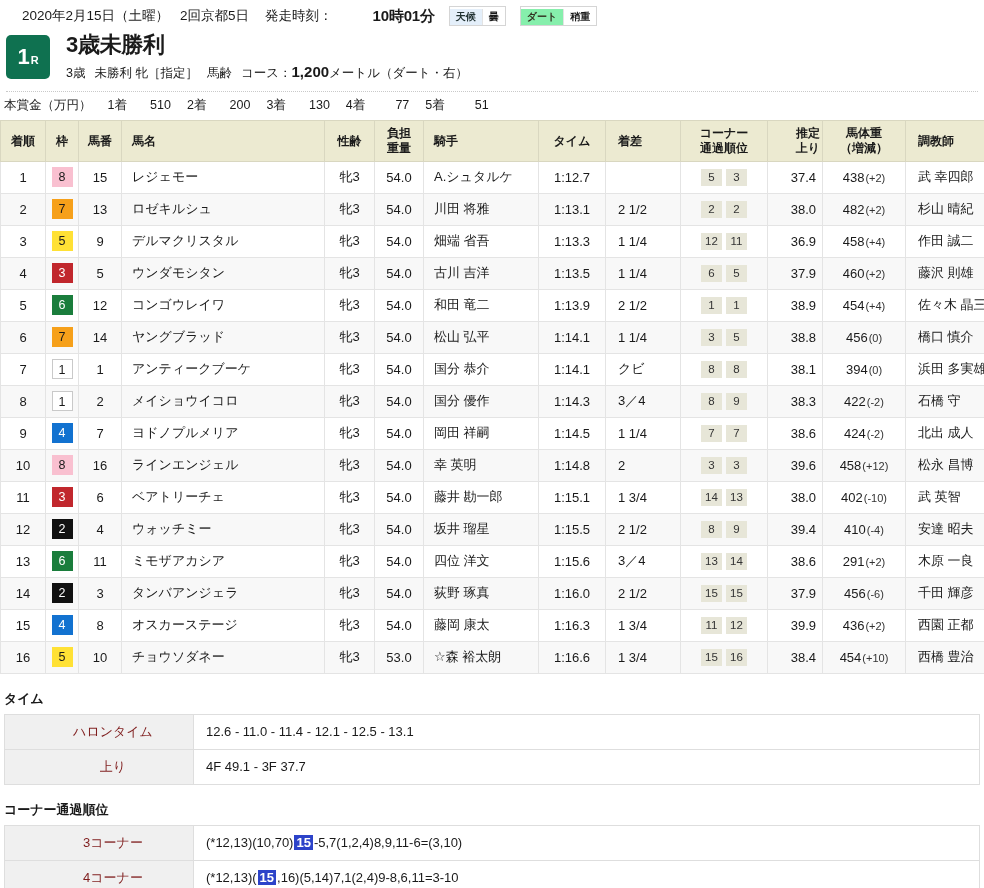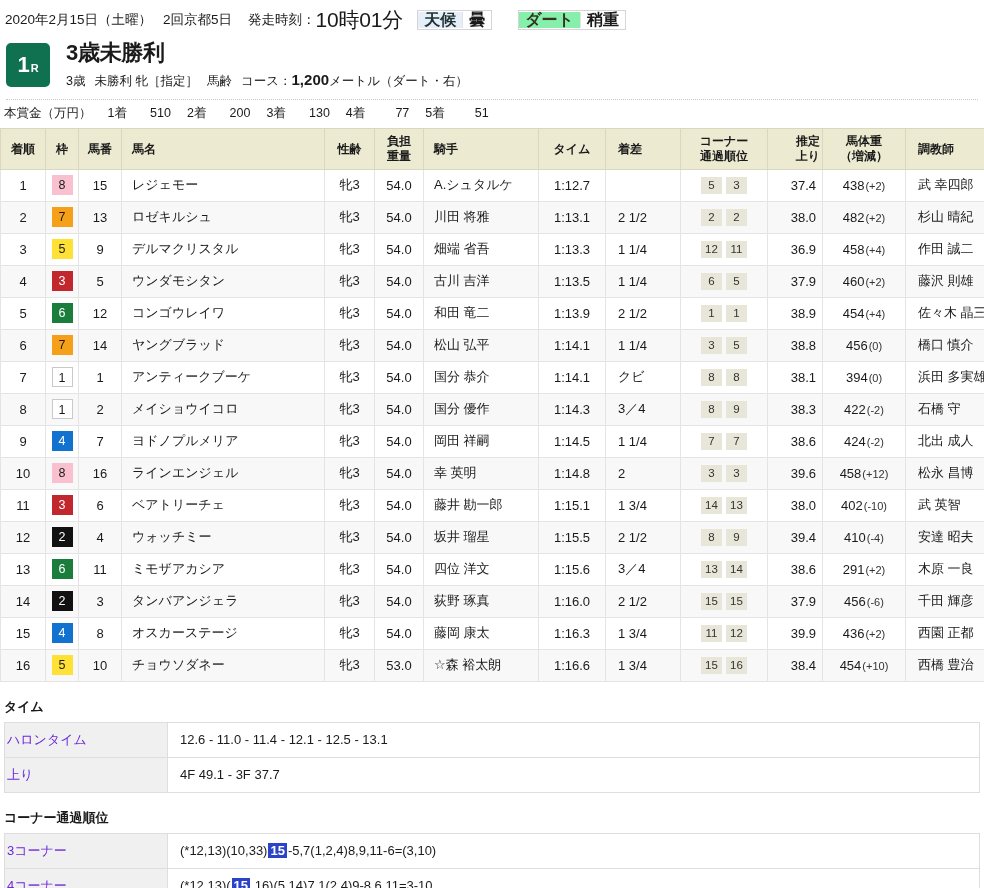--- a/index.html
+++ b/index.html
@@ -17,40 +17,41 @@
   }
   .page {
     width: 984px;
     box-sizing: border-box;
   }
 
   
   .race-meta {
     display: flex;
     align-items: center;
-    padding: 6px 8px 5px 5px;
+    padding: 6px 8px 5px 22px;
     font-size: 13.5px;
     color: #1a1a1a;
     white-space: nowrap;
   }
   .race-meta .meeting { margin-left: 11px; }
   .race-meta .posttime-label { margin-left: 16px; }
   .race-meta .posttime-value {
-    font-weight: normal;
-    font-size: 21px;
+    font-weight: bold;
+    font-size: 15px;
     letter-spacing: -0.2px;
+    margin-left: 40px;
   }
   .badge-group { display: flex; align-items: center; margin-left: 14px; }
   .badge {
     display: flex;
-    align-items: center;
+    align-items: flex-end;
     height: 18px;
-    margin-right: 26px;
+    margin-right: 14px;
     border: 1px solid #d5d5d5;
-    font-size: 16px;
+    font-size: 10px;
     line-height: 16px;
   }
   .badge .k {
     padding: 0 6px;
     font-weight: bold;
   }
   .badge .v {
     padding: 0 6px;
     background: #ffffff;
     font-weight: bold;
@@ -193,24 +194,24 @@
     border-collapse: collapse;
     width: 976px;
     margin-left: 4px;
     table-layout: fixed;
     font-size: 13px;
   }
   table.info th {
     width: 160px;
     background: #f0f0f0;
     border: 1px solid #dedede;
-    text-align: left;
+    text-align: center;
     font-weight: normal;
-    padding: 8px 0 8px 2px;
-    color: #6d28d9;
+    padding: 8px 0 8px 28px;
+    color: #7f1d1d;
   }
   table.info td {
     border: 1px solid #dedede;
     padding: 8px 0 8px 12px;
     background: #ffffff;
     color: #1a1a1a;
     white-space: nowrap;
     overflow: hidden;
   }
   .hl-num {
@@ -641,21 +642,21 @@
       </tr>
     </tbody>
   </table>
 
   <div class="section-title">コーナー通過順位</div>
   <table class="info">
     <tbody>
       <tr>
         <th>3コーナー</th>
         <td>
-          <span>(*12,13)(10,33)</span><span class="hl-num">15</span><span>-5,7(1,2,4)8,9,11-6=(3,10)</span>
+          <span>(*12,13)(10,70)</span><span class="hl-num">15</span><span>-5,7(1,2,4)8,9,11-6=(3,10)</span>
         </td>
       </tr>
       <tr>
         <th>4コーナー</th>
         <td>
           <span>(*12,13)(</span><span class="hl-num">15</span><span>,16)(5,14)7,1(2,4)9-8,6,11=3-10</span>
         </td>
       </tr>
     </tbody>
   </table>

